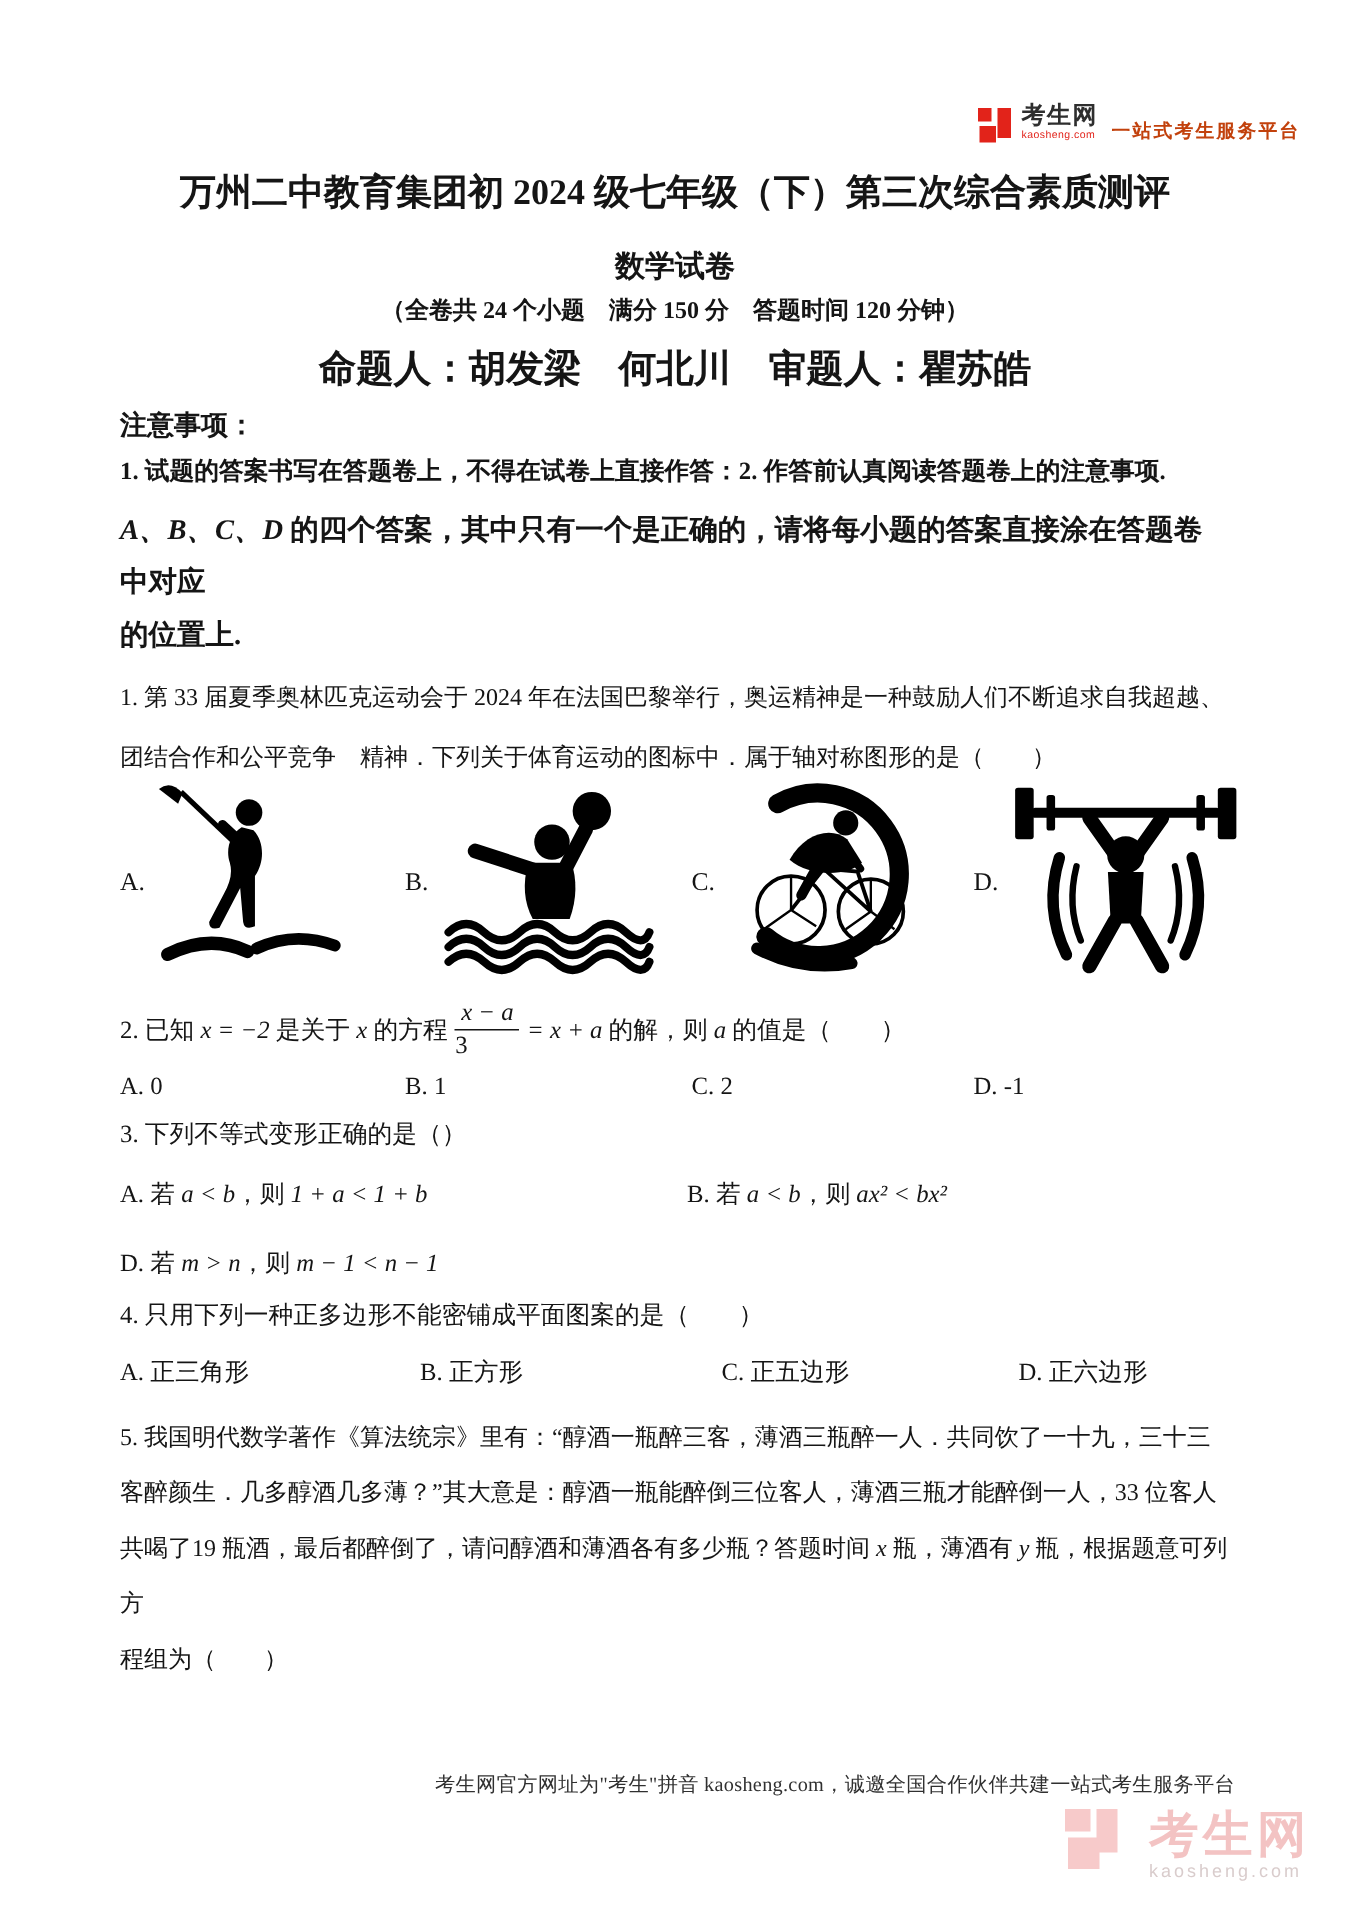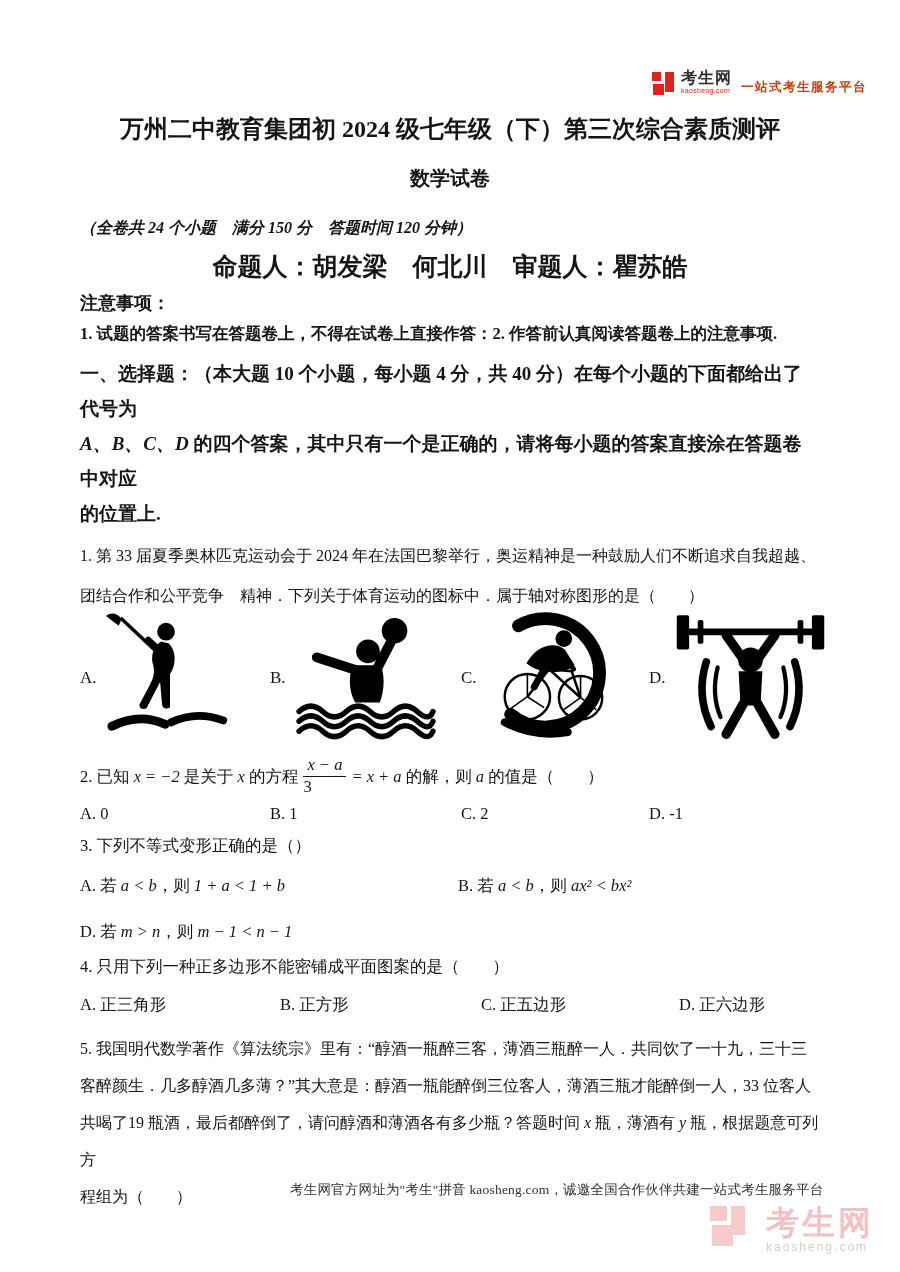--- a/index.html
+++ b/index.html
@@ -18,21 +18,21 @@
   .logo-brand{font-family:"Liberation Sans","DejaVu Sans",sans-serif;font-weight:bold;
               font-size:16px;line-height:16px;color:#2e2e2e;letter-spacing:1px;}
   .logo-domain{font-family:"Liberation Sans","DejaVu Sans",sans-serif;font-size:7px;
                color:#e2231a;letter-spacing:0.3px;margin-top:1px;}
   .logo-tagline{margin-left:9px;margin-top:9px;font-family:"Liberation Sans","DejaVu Sans",sans-serif;
                 font-weight:bold;font-size:12.5px;color:#c2410c;letter-spacing:1.5px;}
 
   
   .title1{margin:112px 0 0;text-align:center;font-size:24px;font-weight:bold;line-height:34px;}
   .title2{margin:14px 0 0;text-align:center;font-size:20px;font-weight:bold;line-height:36px;}
-  .title3{margin:20px 0 0;font-size:16px;font-weight:bold;line-height:24px;font-style:italic;}
+  .title3{margin:0 0 0;text-align:center;font-size:16px;font-weight:bold;line-height:24px;}
   .title4{margin:13px 0 0;text-align:center;font-size:25px;font-weight:bold;line-height:27px;}
 
   
   .notes-h{margin-top:10px;font-size:18px;font-weight:bold;line-height:26px;}
   .notes-line{margin-top:5px;font-size:16.5px;font-weight:bold;line-height:26px;}
   .sec{margin-top:9px;font-size:19px;font-weight:bold;line-height:35px;}
   .mi{font-style:italic;}
 
   
   .q1{margin-top:5px;font-size:16px;line-height:40px;}
@@ -93,21 +93,20 @@
 
     <div class="title1">万州二中教育集团初 2024 级七年级（下）第三次综合素质测评</div>
     <div class="title2">数学试卷</div>
     <div class="title3">（全卷共 24 个小题　满分 150 分　答题时间 120 分钟）</div>
     <div class="title4">命题人：胡发梁　何北川　审题人：瞿苏皓</div>
 
     <div class="notes-h">注意事项：</div>
     <div class="notes-line">1. 试题的答案书写在答题卷上，不得在试卷上直接作答：2. 作答前认真阅读答题卷上的注意事项.</div>
 
     <div class="sec">
-      <div>一、选择题：（本大题 10 个小题，每小题 4 分，共 40 分）在每个小题的下面都给出了代号为</div>
       <div><span class="mi">A、B、C、D</span><span> 的四个答案，其中只有一个是正确的，请将每小题的答案直接涂在答题卷中对应</span></div>
       <div>的位置上.</div>
     </div>
 
     <div class="q1">
       <div>1. 第 33 届夏季奥林匹克运动会于 2024 年在法国巴黎举行，奥运精神是一种鼓励人们不断追求自我超越、</div>
       <div>团结合作和公平竞争　精神．下列关于体育运动的图标中．属于轴对称图形的是（　　）</div>
     </div>
     <div class="icon-row">
 

